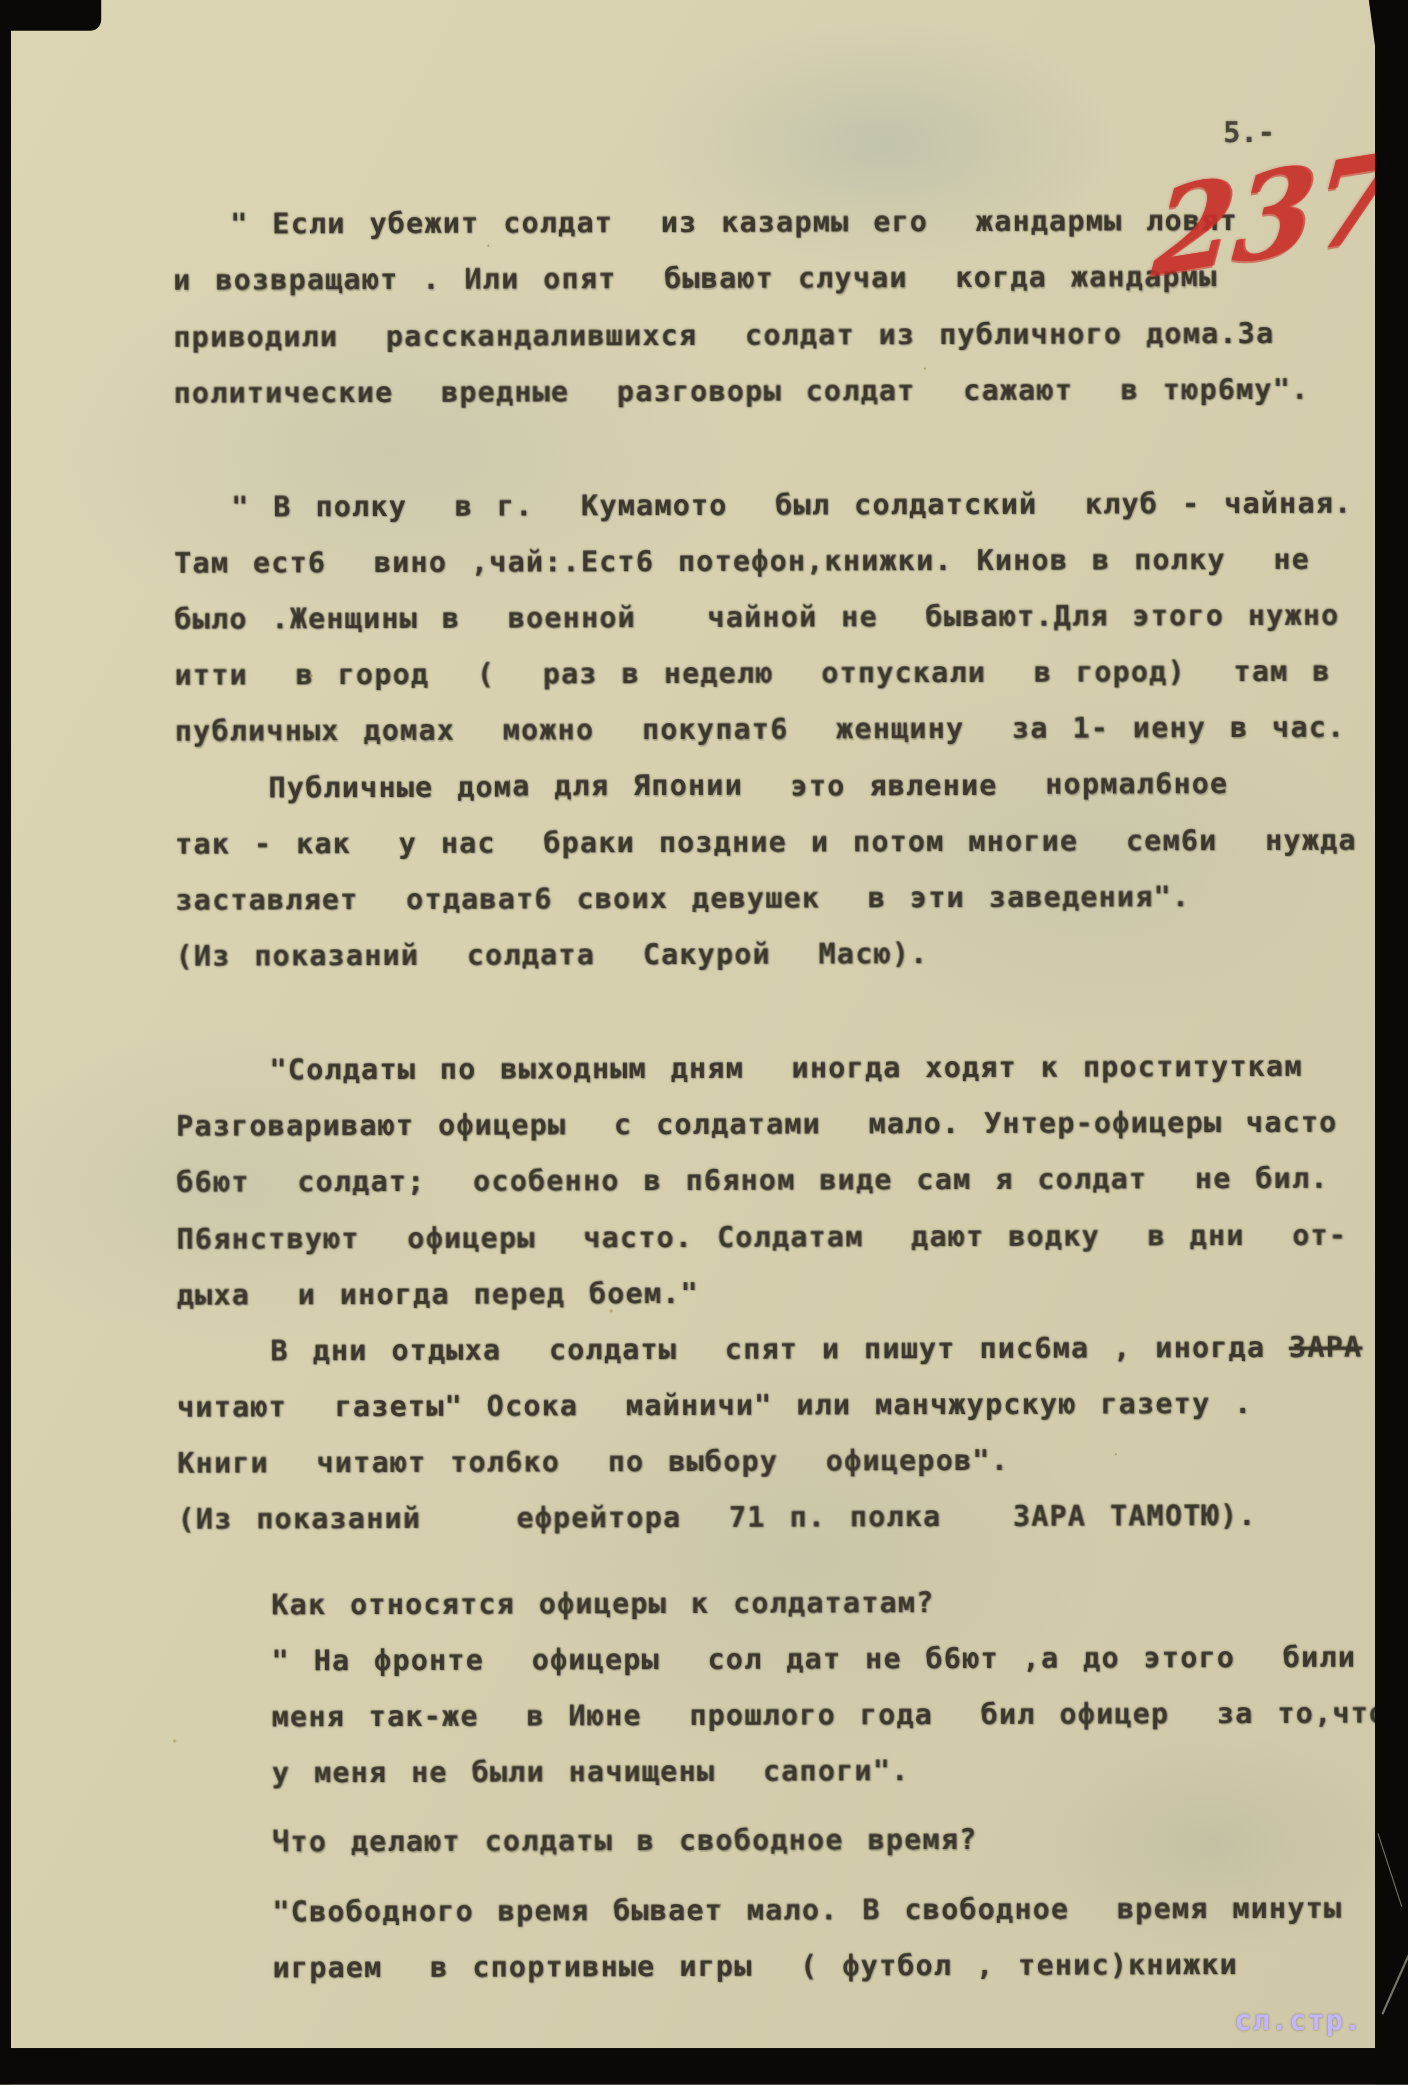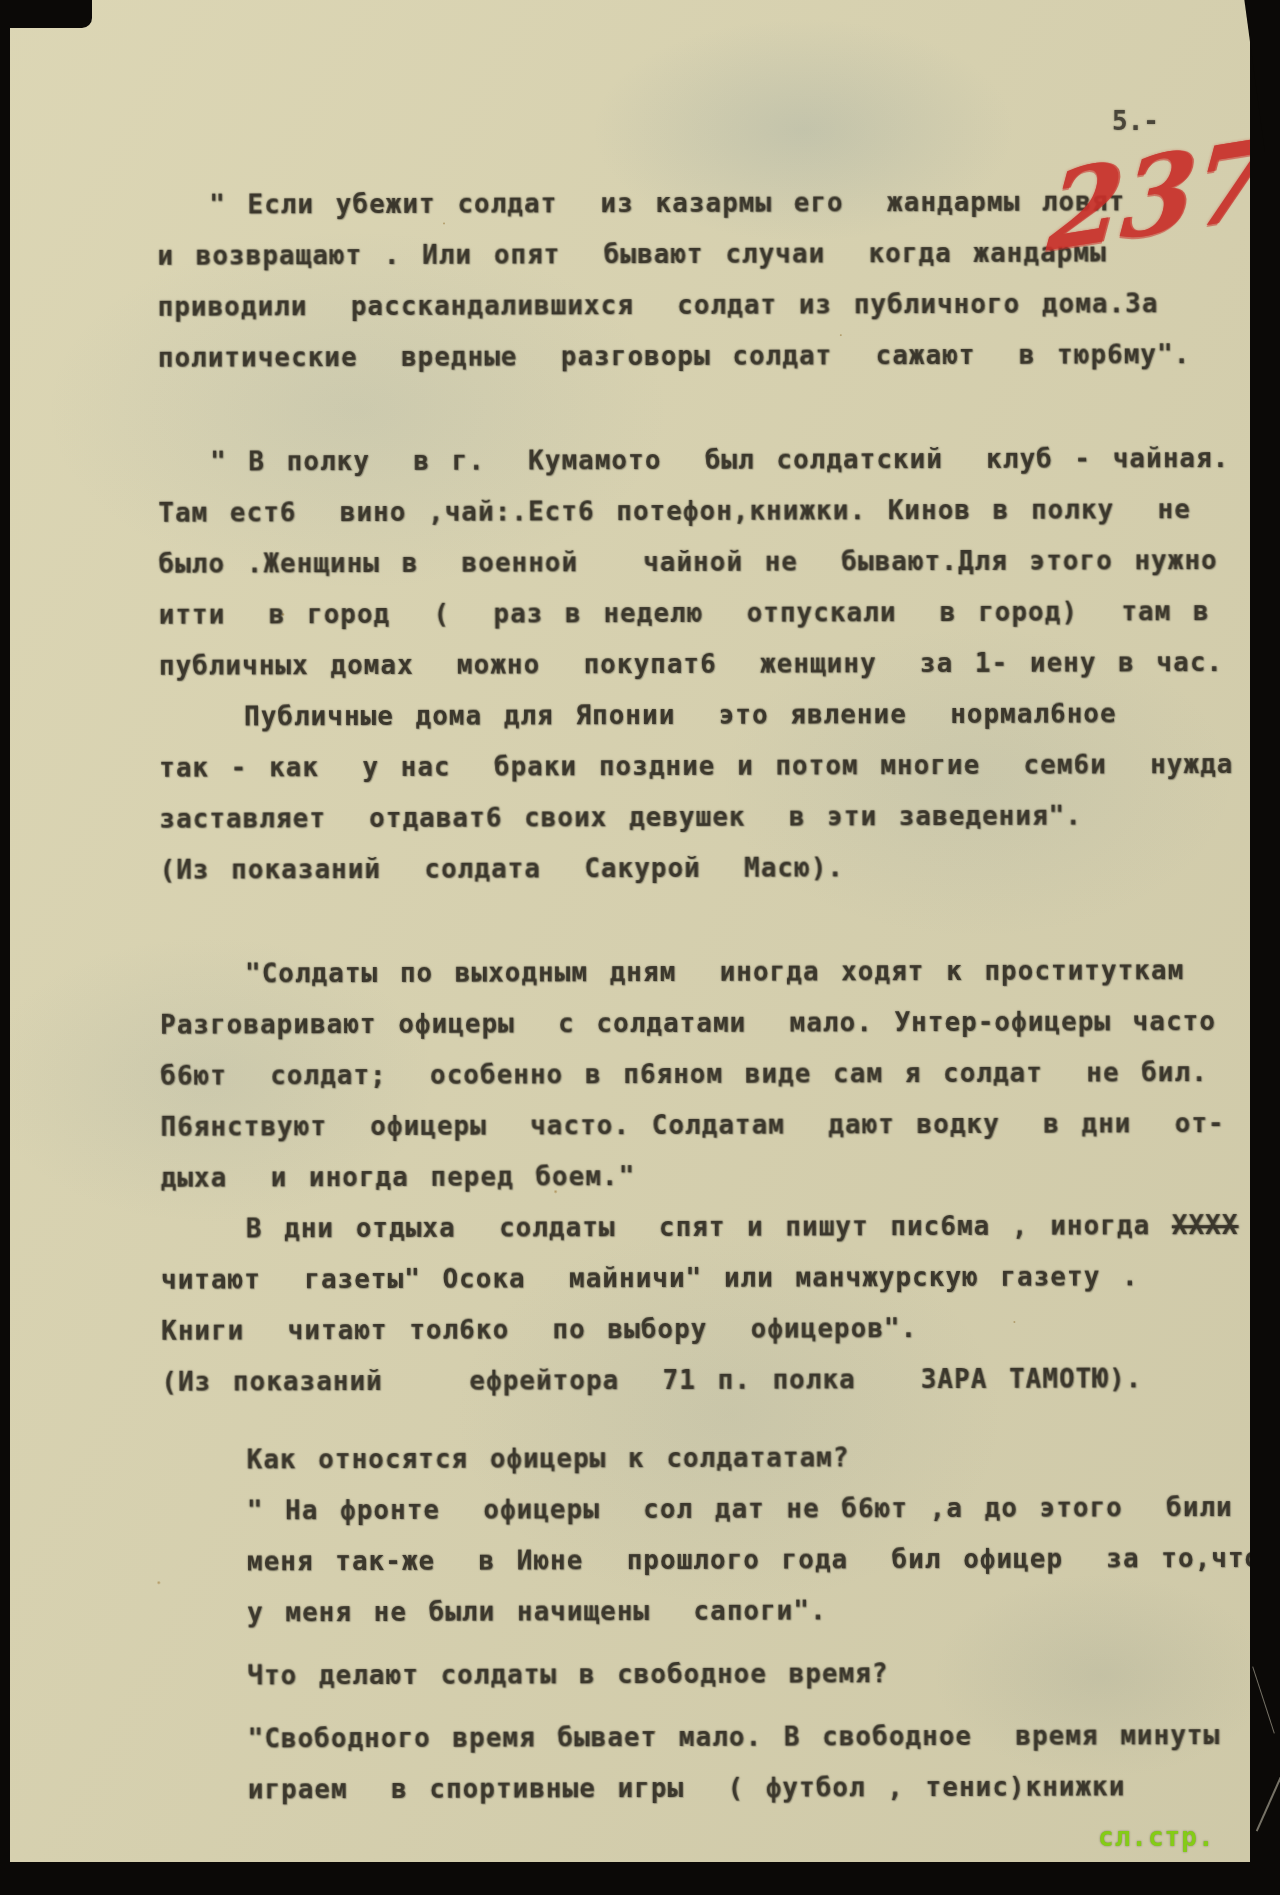--- a/index.html
+++ b/index.html
@@ -69,23 +69,23 @@
   .stamp-number{
     position:absolute;left:1048px;top:142px;z-index:5;
     font-family:"DejaVu Serif", serif;
     font-style:italic;font-weight:bold;font-size:106px;line-height:106px;
     color:#c9302a;
     transform:rotate(-9deg) skewX(-14deg);
     text-shadow:2px 0 0 rgba(201,48,42,.75), 0 2px 0 rgba(201,48,42,.55), 0 0 3px rgba(201,48,42,.5);
     opacity:.92;
   }
   .footer-note{
-    position:absolute;left:1098px;top:1822px;z-index:3;
+    position:absolute;left:1122px;top:1822px;z-index:3;
     font:bold 26px/30px "DejaVu Sans Mono", monospace;
-    letter-spacing:1px;color:#84cc16;filter:blur(0.3px);
+    letter-spacing:1px;color:#c4b5fd;filter:blur(0.3px);
     text-shadow:0 0 2px rgba(52,48,38,.55);
   }
 </style>
 </head>
 <body>
 
 <div class="paper"></div>
 
 <div class="page-number">5.-</div>
 <div class="stamp-number">237</div>
@@ -102,21 +102,21 @@
     <div class="line ind-0">публичных домах  можно  покупат6  женщину  за 1- иену в час.</div>
     <div class="line ind-2">Публичные дома для Японии  это явление  нормал6ное</div>
     <div class="line ind-0">так - как  у нас  браки поздние и потом многие  сем6и  нужда <span class="struck">ХХс</span></div>
     <div class="line ind-0">заставляет  отдават6 своих девушек  в эти заведения".</div>
     <div class="line ind-0">(Из показаний  солдата  Сакурой  Масю).</div>
     <div class="line ind-2 sp-paragraph">"Солдаты по выходным дням  иногда ходят к проституткам</div>
     <div class="line ind-0">Разговаривают офицеры  с солдатами  мало. Унтер-офицеры часто</div>
     <div class="line ind-0">б6ют  солдат;  особенно в п6яном виде сам я солдат  не бил.</div>
     <div class="line ind-0">П6янствуют  офицеры  часто. Солдатам  дают водку  в дни  от-</div>
     <div class="line ind-0">дыха  и иногда перед боем."</div>
-    <div class="line ind-2">В дни отдыха  солдаты  спят и пишут пис6ма , иногда <span class="struck">ХХХХ</span></div>
+    <div class="line ind-2">В дни отдыха  солдаты  спят и пишут пис6ма , иногда <span class="struck">ЗАРА</span></div>
     <div class="line ind-0">читают  газеты" Осока  майничи" или манчжурскую газету .</div>
     <div class="line ind-0">Книги  читают тол6ко  по выбору  офицеров".</div>
     <div class="line ind-0">(Из показаний    ефрейтора  71 п. полка   ЗАРА ТАМОТЮ).</div>
     <div class="line ind-2 sp-question">Как относятся офицеры к солдататам?</div>
     <div class="line ind-2">" На фронте  офицеры  сол дат не б6ют ,а до этого  били</div>
     <div class="line ind-2">меня так-же  в Июне  прошлого года  бил офицер  за то,что</div>
     <div class="line ind-2">у меня не были начищены  сапоги".</div>
     <div class="line ind-2 sp-minor">Что делают солдаты в свободное время?</div>
     <div class="line ind-2 sp-minor">"Свободного время бывает мало. В свободное  время минуты</div>
     <div class="line ind-2">играем  в спортивные игры  ( футбол , тенис)книжки</div>

